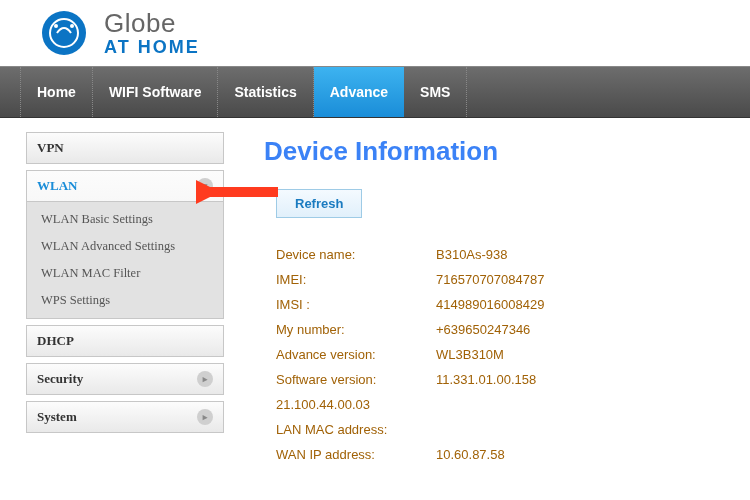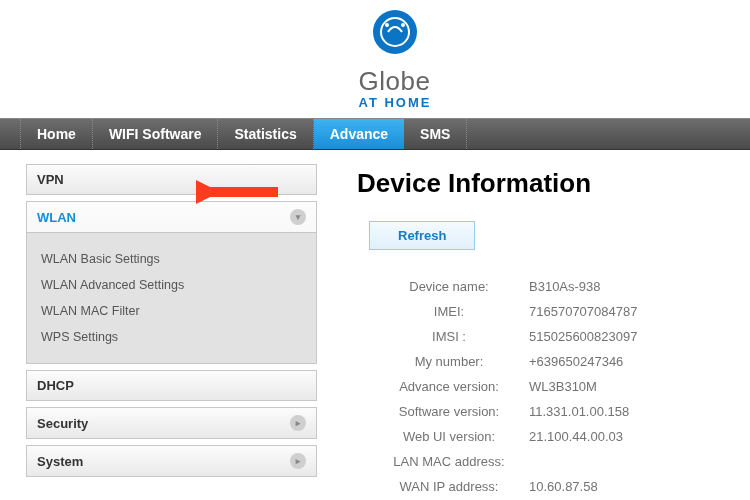--- a/index.html
+++ b/index.html
@@ -9,48 +9,47 @@
     background: #fff;
     width: 750px;
     height: 500px;
     overflow: hidden;
     color: #333;
   }
   .header {
     padding: 8px 0 8px 40px;
     display: flex;
     align-items: center;
-    gap: 10px;
-    flex-direction: column;
+    gap: 16px;
   }
   .logo-circle {
     width: 48px;
     height: 48px;
     position: relative;
   }
   .brand-text { display: flex; flex-direction: column; }
   .brand-globe {
     font-size: 26px;
     color: #666;
     font-weight: 400;
     letter-spacing: 0.5px;
   }
   .brand-sub {
-    font-size: 13px;
+    font-size: 18px;
     color: #0b74c4;
     font-weight: bold;
     letter-spacing: 2px;
     margin-top: -2px;
   }
   .navbar {
     background: linear-gradient(#6d6d6d,#4a4a4a);
     border-top: 1px solid #888;
     border-bottom: 1px solid #333;
     display: flex;
-    height: 32px;
+    height: 52px;
     padding-left: 20px;
   }
   .nav-item {
     color: #fff;
     font-weight: bold;
     font-size: 14px;
     padding: 0 16px;
     display: flex;
     align-items: center;
     border-right: 1px dotted #888;
@@ -61,22 +60,23 @@
     background: linear-gradient(#3db3f0,#1a8dd8);
     border-right: none;
   }
   .main {
     display: flex;
     padding: 14px 20px 0 26px;
     gap: 40px;
   }
   
   .sidebar {
-    width: 291px;
+    width: 198px;
     flex: none;
+    font-family: Liberation Serif, serif;
   }
   .panel {
     border: 1px solid #c7c7c7;
     background: linear-gradient(#fcfcfc,#e9e9e9);
     margin-bottom: 6px;
   }
   .panel-head {
     padding: 7px 10px;
     font-weight: bold;
     font-size: 13px;
@@ -93,60 +93,59 @@
   .chevron-circle {
     width: 16px; height: 16px;
     border-radius: 50%;
     background: #cfcfcf;
     display: flex; align-items: center; justify-content: center;
     font-size: 9px; color: #888;
   }
   .panel-body {
     background: #e2e2e2;
     border-top: 1px solid #c7c7c7;
-    padding: 13px 0;
+    padding: 4px 0;
   }
   .sub-item {
     padding: 6px 14px;
     font-size: 12.5px;
     color: #555;
     cursor: pointer;
   }
   
   .content {
     flex: 1;
     padding-top: 4px;
   }
   .page-title {
-    color: #000000;
+    color: #3b82f6;
     font-size: 26px;
     font-weight: bold;
     margin-bottom: 22px;
   }
   .refresh-btn {
     display: inline-block;
     border: 1px solid #9ecbe6;
     background: linear-gradient(#f4faff,#e1f0fb);
     color: #1a7bc0;
     font-weight: bold;
     font-size: 13px;
-    padding: 6px 28px;
+    padding: 6px 18px;
     cursor: pointer;
     margin-bottom: 24px;
     margin-left: 12px;
   }
   .info-table {
     margin-left: 12px;
   }
   .info-row {
     display: flex;
     padding: 5px 0;
     font-size: 13px;
-    color: #737373;
-    text-align: center;
+    color: #a16207;
   }
   .info-label { width: 160px; }
   .info-value { }
   
   .arrow {
     position: absolute;
     left: 196px;
     top: 172px;
     pointer-events: none;
   }
@@ -222,36 +221,35 @@
         <div class="info-row">
           <div class="info-label">Device name:</div>
           <div class="info-value">B310As-938</div>
         </div>
         <div class="info-row">
           <div class="info-label">IMEI:</div>
           <div class="info-value">716570707084787</div>
         </div>
         <div class="info-row">
           <div class="info-label">IMSI :</div>
-          <div class="info-value">515025600823097</div>
+          <div class="info-value">414989016008429</div>
         </div>
         <div class="info-row">
           <div class="info-label">My number:</div>
           <div class="info-value">+639650247346</div>
         </div>
         <div class="info-row">
           <div class="info-label">Advance version:</div>
           <div class="info-value">WL3B310M</div>
         </div>
         <div class="info-row">
           <div class="info-label">Software version:</div>
           <div class="info-value">11.331.01.00.158</div>
         </div>
         <div class="info-row">
-          <div class="info-label">Web UI version:</div>
           <div class="info-value">21.100.44.00.03</div>
         </div>
         <div class="info-row">
           <div class="info-label">LAN MAC address:</div>
         </div>
         <div class="info-row">
           <div class="info-label">WAN IP address:</div>
           <div class="info-value">10.60.87.58</div>
         </div>
       </div>

